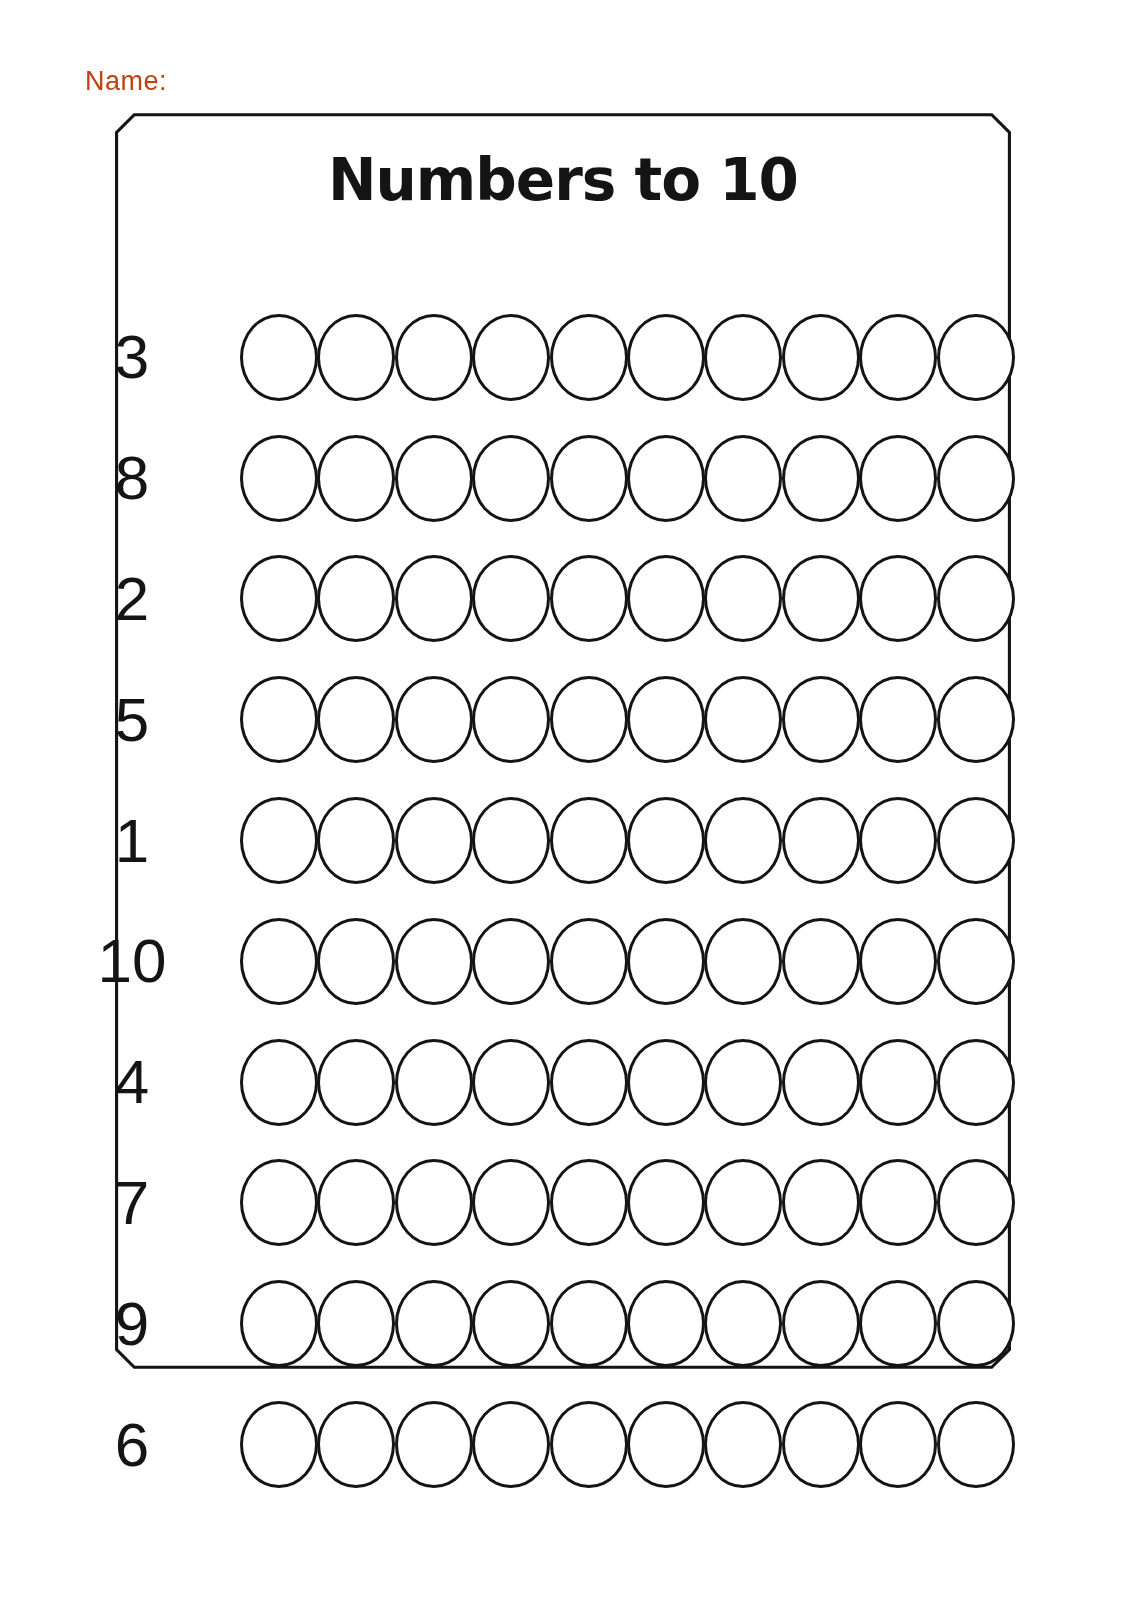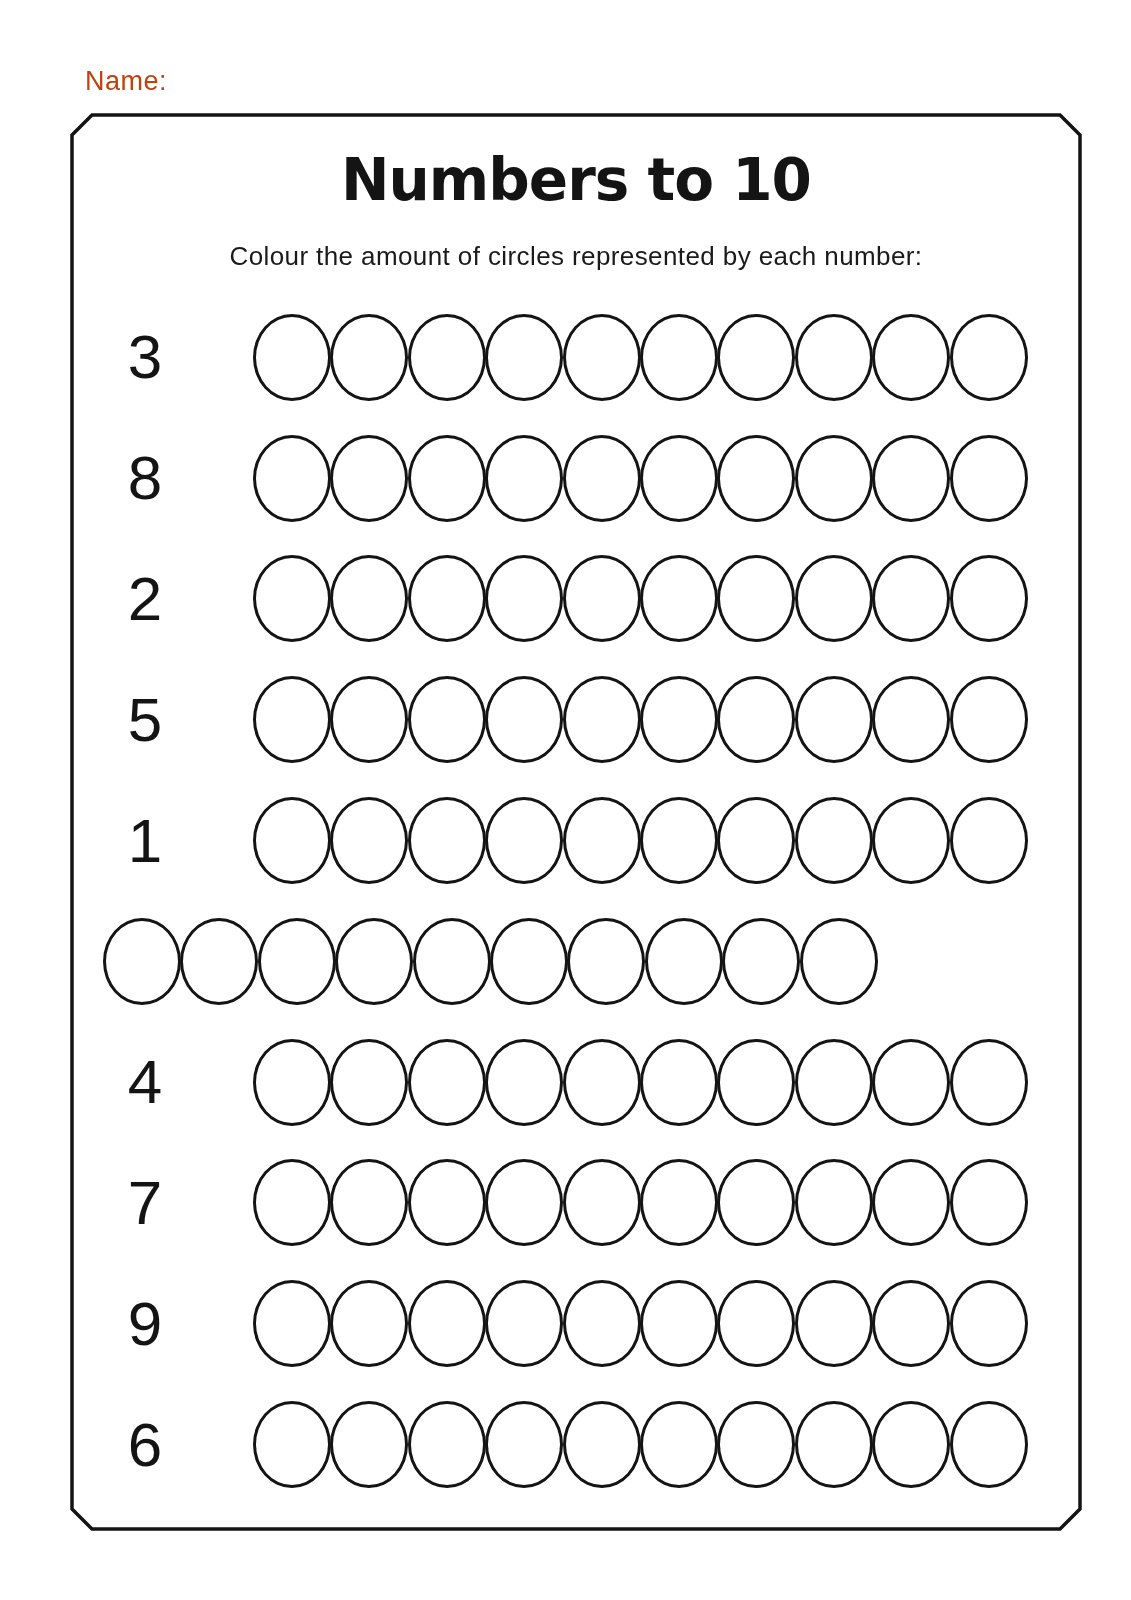--- a/index.html
+++ b/index.html
@@ -18,24 +18,24 @@
   .name-label {
     position: absolute;
     left: 85px;
     top: 66px;
     font-size: 27px;
     letter-spacing: 0.5px;
     color: #c2410c;
   }
   .sheet {
     position: absolute;
-    left: 70px;
+    left: 57px;
     top: 113px;
     width: 1012px;
-    height: 1418px;
+    height: 1256px;
   }
   .border-svg {
     position: absolute;
     left: 0;
     top: 0;
     width: 100%;
     height: 100%;
     display: block;
   }
   .title {
@@ -104,21 +104,20 @@
 
 <div class="name-label">Name:</div>
 
 <div class="sheet">
   <svg class="border-svg" viewBox="0 0 1012 1418" xmlns="http://www.w3.org/2000/svg" aria-hidden="true">
     <polygon points="22,2 990,2 1010,22 1010,1396 990,1416 22,1416 2,1396 2,22" fill="none" stroke="#141414" stroke-width="3.5" stroke-linejoin="miter"></polygon>
   </svg>
 
   <h1 class="title">Numbers to 10</h1>
 
-  <p class="subtitle">Colour the amount of circles represented by each number:</p>
 
   <div class="rows" id="rows">
   <div class="row">
     <div class="row-number">3</div>
     <div class="circles">
           <div class="circle"></div>
           <div class="circle"></div>
           <div class="circle"></div>
           <div class="circle"></div>
           <div class="circle"></div>
@@ -188,20 +187,21 @@
           <div class="circle"></div>
           <div class="circle"></div>
           <div class="circle"></div>
           <div class="circle"></div>
           <div class="circle"></div>
           <div class="circle"></div>
         </div>
   </div>
 
   <div class="row">
+    <div class="row-number">10</div>
     <div class="circles">
           <div class="circle"></div>
           <div class="circle"></div>
           <div class="circle"></div>
           <div class="circle"></div>
           <div class="circle"></div>
           <div class="circle"></div>
           <div class="circle"></div>
           <div class="circle"></div>
           <div class="circle"></div>

